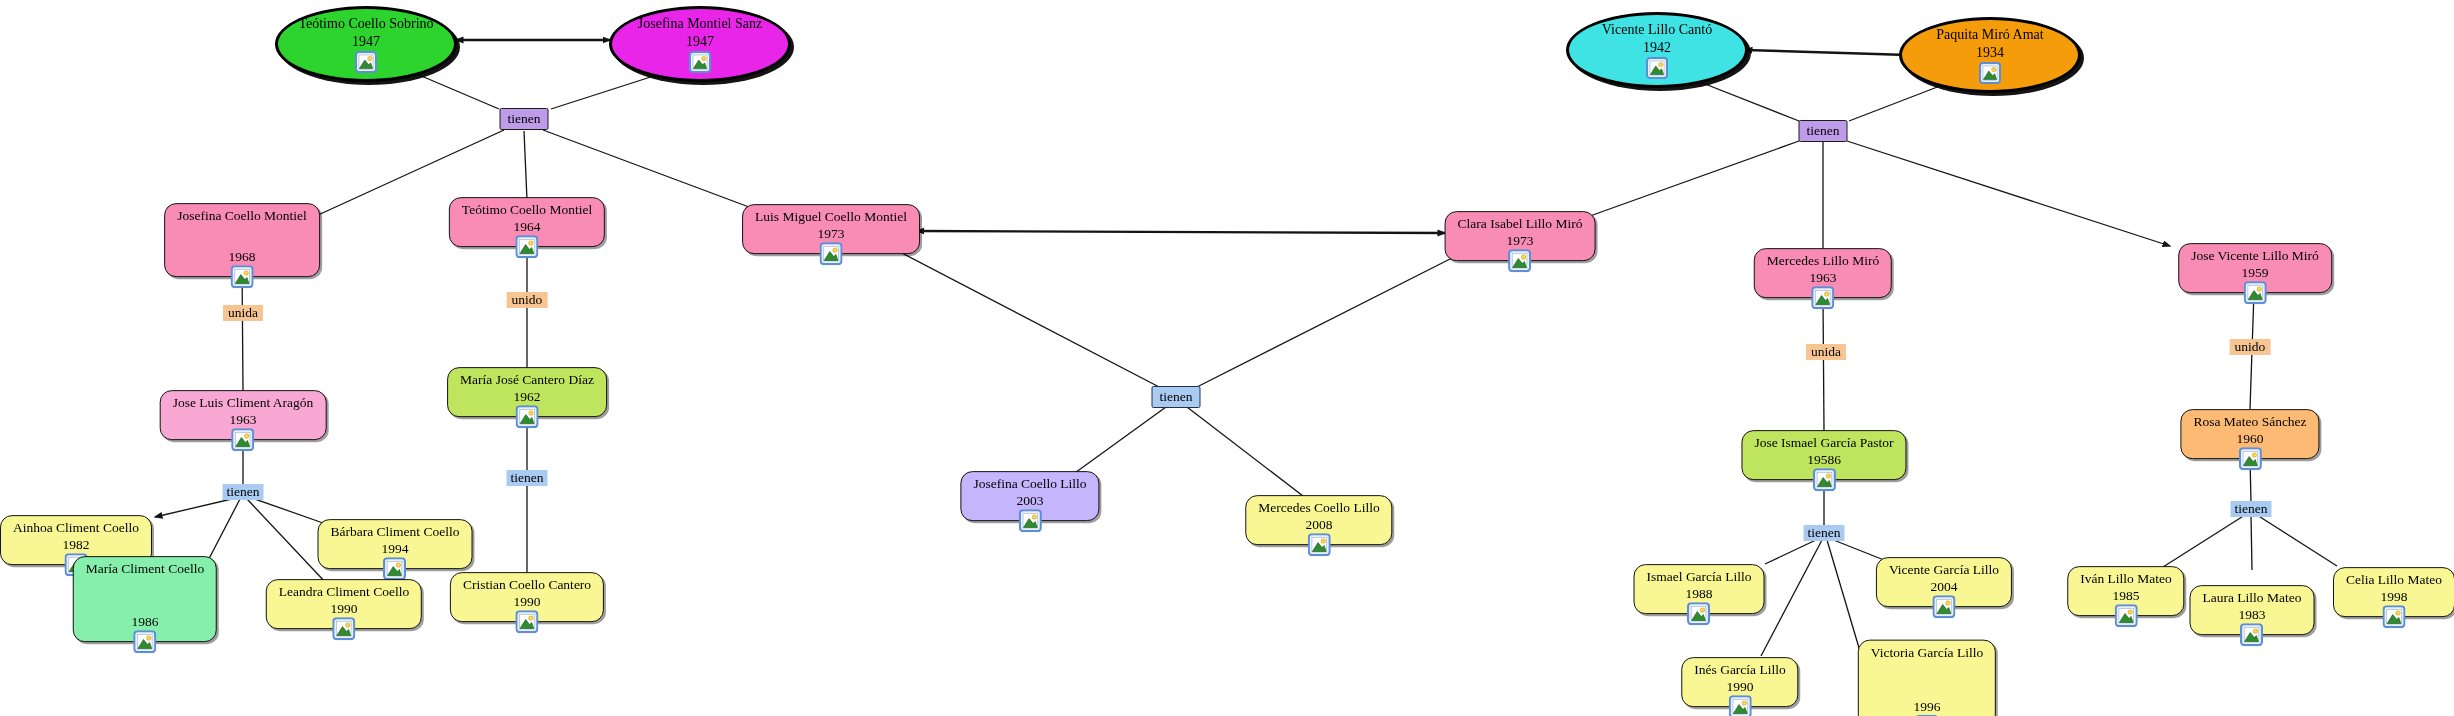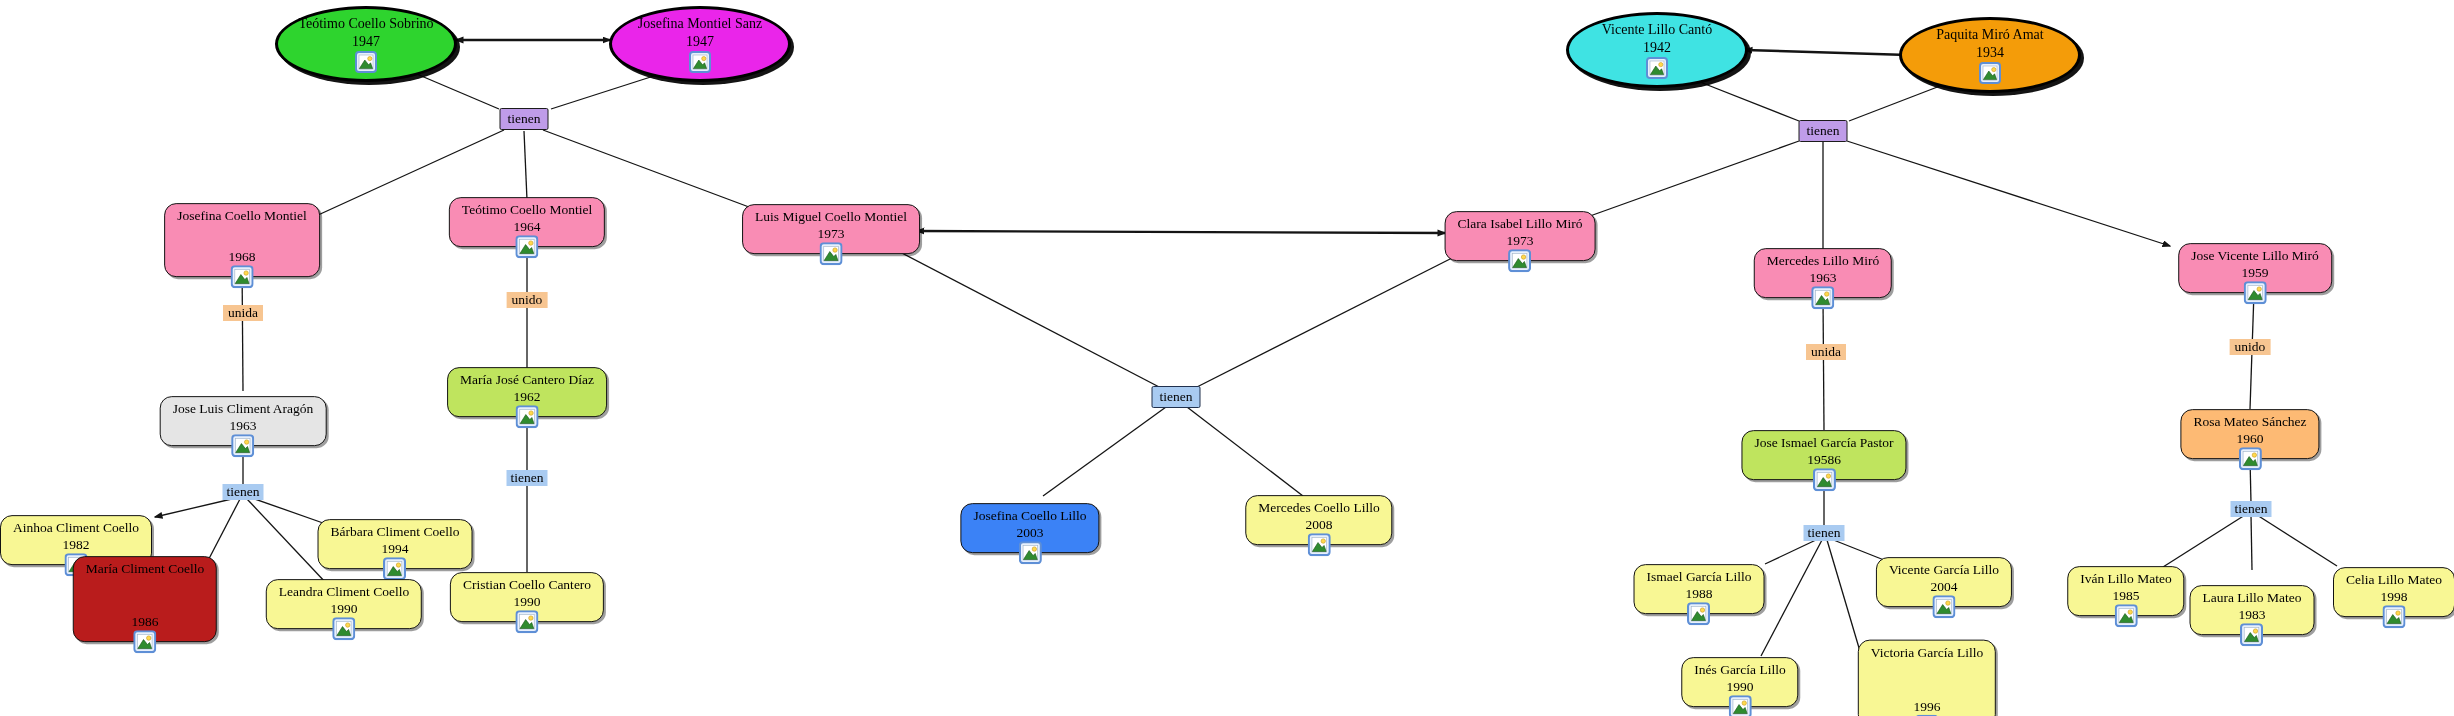--- a/index.html
+++ b/index.html
@@ -191,21 +191,21 @@
       <div class="person shape-box" style="left: 2255px; top: 268px; background: rgb(249, 140, 180);">
         <div class="nm">Jose Vicente Lillo Miró</div>
         <div class="yr">1959</div>
         <svg viewBox="0 0 22 22" class="photo">
           <rect x="1" y="1" width="20" height="20" rx="3" fill="#e8f0fc" stroke="#5e8fd6" stroke-width="2"></rect>
           <rect x="4" y="4" width="14" height="14" fill="#ffffff" stroke="#9fb2c8" stroke-width="0.6"></rect>
           <circle cx="14.8" cy="7.6" r="2.1" fill="#ffd94d" stroke="#c79a20" stroke-width="0.6"></circle>
           <path d="M4.4 17.6 L9.8 9 L13.6 13.8 L15.6 11.8 L17.6 17.6 Z" fill="#2f8b2f" stroke="#1c5a1c" stroke-width="0.6"></path>
         </svg>
       </div>
-      <div class="person shape-box" style="left: 243px; top: 415px; background: #e5e5e5; margin-top: 6px;">
+      <div class="person shape-box" style="left: 243px; top: 415px; background: #f9a8d4;">
         <div class="nm">Jose Luis Climent Aragón</div>
         <div class="yr">1963</div>
         <svg viewBox="0 0 22 22" class="photo">
           <rect x="1" y="1" width="20" height="20" rx="3" fill="#e8f0fc" stroke="#5e8fd6" stroke-width="2"></rect>
           <rect x="4" y="4" width="14" height="14" fill="#ffffff" stroke="#9fb2c8" stroke-width="0.6"></rect>
           <circle cx="14.8" cy="7.6" r="2.1" fill="#ffd94d" stroke="#c79a20" stroke-width="0.6"></circle>
           <path d="M4.4 17.6 L9.8 9 L13.6 13.8 L15.6 11.8 L17.6 17.6 Z" fill="#2f8b2f" stroke="#1c5a1c" stroke-width="0.6"></path>
         </svg>
       </div>
       <div class="person shape-box" style="left: 527px; top: 392px; background: rgb(191, 228, 94);">
@@ -241,21 +241,21 @@
       <div class="person shape-box" style="left: 76px; top: 540px; background: rgb(248, 247, 148);">
         <div class="nm">Ainhoa Climent Coello</div>
         <div class="yr">1982</div>
         <svg viewBox="0 0 22 22" class="photo">
           <rect x="1" y="1" width="20" height="20" rx="3" fill="#e8f0fc" stroke="#5e8fd6" stroke-width="2"></rect>
           <rect x="4" y="4" width="14" height="14" fill="#ffffff" stroke="#9fb2c8" stroke-width="0.6"></rect>
           <circle cx="14.8" cy="7.6" r="2.1" fill="#ffd94d" stroke="#c79a20" stroke-width="0.6"></circle>
           <path d="M4.4 17.6 L9.8 9 L13.6 13.8 L15.6 11.8 L17.6 17.6 Z" fill="#2f8b2f" stroke="#1c5a1c" stroke-width="0.6"></path>
         </svg>
       </div>
-      <div class="person shape-box" style="left: 145px; top: 599px; background: #b91c1c; gap: 36px;">
+      <div class="person shape-box" style="left: 145px; top: 599px; background: #86efac; gap: 36px;">
         <div class="nm">María Climent Coello</div>
         <div class="yr">1986</div>
         <svg viewBox="0 0 22 22" class="photo">
           <rect x="1" y="1" width="20" height="20" rx="3" fill="#e8f0fc" stroke="#5e8fd6" stroke-width="2"></rect>
           <rect x="4" y="4" width="14" height="14" fill="#ffffff" stroke="#9fb2c8" stroke-width="0.6"></rect>
           <circle cx="14.8" cy="7.6" r="2.1" fill="#ffd94d" stroke="#c79a20" stroke-width="0.6"></circle>
           <path d="M4.4 17.6 L9.8 9 L13.6 13.8 L15.6 11.8 L17.6 17.6 Z" fill="#2f8b2f" stroke="#1c5a1c" stroke-width="0.6"></path>
         </svg>
       </div>
       <div class="person shape-box" style="left: 395px; top: 544px; background: rgb(248, 247, 148);">
@@ -281,21 +281,21 @@
       <div class="person shape-box" style="left: 527px; top: 597px; background: rgb(248, 247, 148);">
         <div class="nm">Cristian Coello Cantero</div>
         <div class="yr">1990</div>
         <svg viewBox="0 0 22 22" class="photo">
           <rect x="1" y="1" width="20" height="20" rx="3" fill="#e8f0fc" stroke="#5e8fd6" stroke-width="2"></rect>
           <rect x="4" y="4" width="14" height="14" fill="#ffffff" stroke="#9fb2c8" stroke-width="0.6"></rect>
           <circle cx="14.8" cy="7.6" r="2.1" fill="#ffd94d" stroke="#c79a20" stroke-width="0.6"></circle>
           <path d="M4.4 17.6 L9.8 9 L13.6 13.8 L15.6 11.8 L17.6 17.6 Z" fill="#2f8b2f" stroke="#1c5a1c" stroke-width="0.6"></path>
         </svg>
       </div>
-      <div class="person shape-box" style="left: 1030px; top: 528px; background: #3b82f6;">
+      <div class="person shape-box" style="left: 1030px; top: 496px; background: #c4b5fd;">
         <div class="nm">Josefina Coello Lillo</div>
         <div class="yr">2003</div>
         <svg viewBox="0 0 22 22" class="photo">
           <rect x="1" y="1" width="20" height="20" rx="3" fill="#e8f0fc" stroke="#5e8fd6" stroke-width="2"></rect>
           <rect x="4" y="4" width="14" height="14" fill="#ffffff" stroke="#9fb2c8" stroke-width="0.6"></rect>
           <circle cx="14.8" cy="7.6" r="2.1" fill="#ffd94d" stroke="#c79a20" stroke-width="0.6"></circle>
           <path d="M4.4 17.6 L9.8 9 L13.6 13.8 L15.6 11.8 L17.6 17.6 Z" fill="#2f8b2f" stroke="#1c5a1c" stroke-width="0.6"></path>
         </svg>
       </div>
       <div class="person shape-box" style="left: 1319px; top: 520px; background: rgb(248, 247, 148);">

